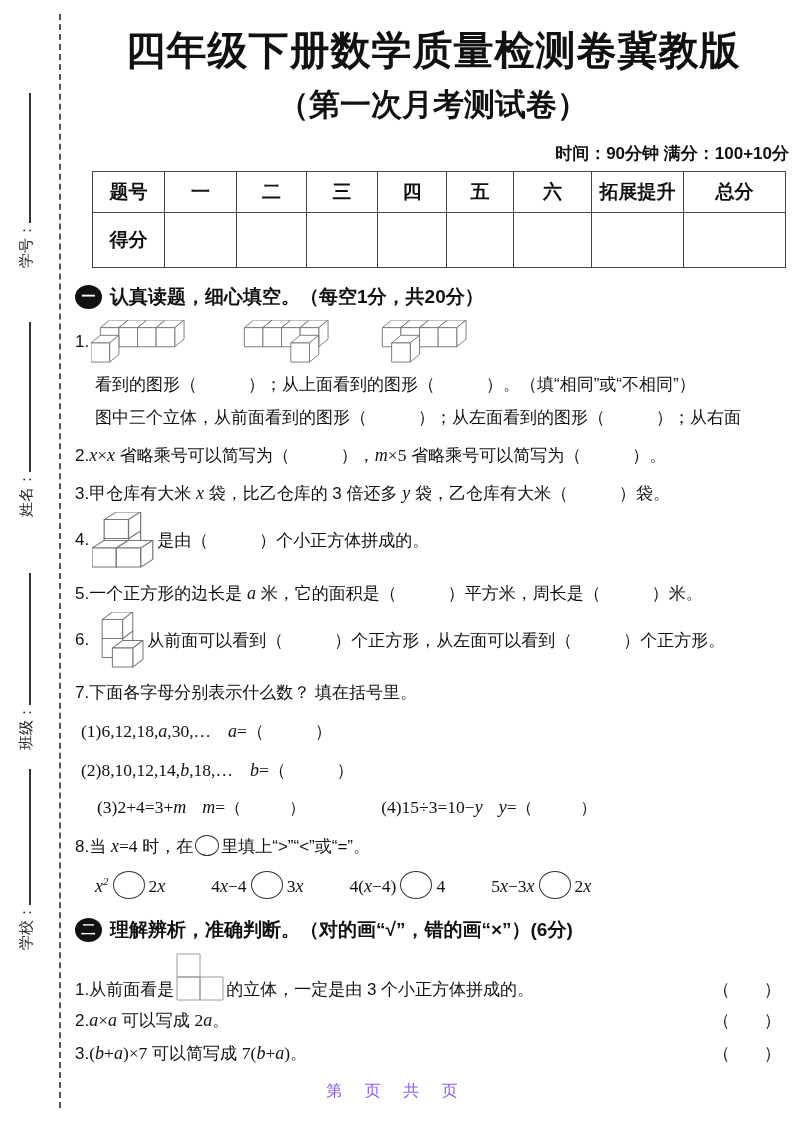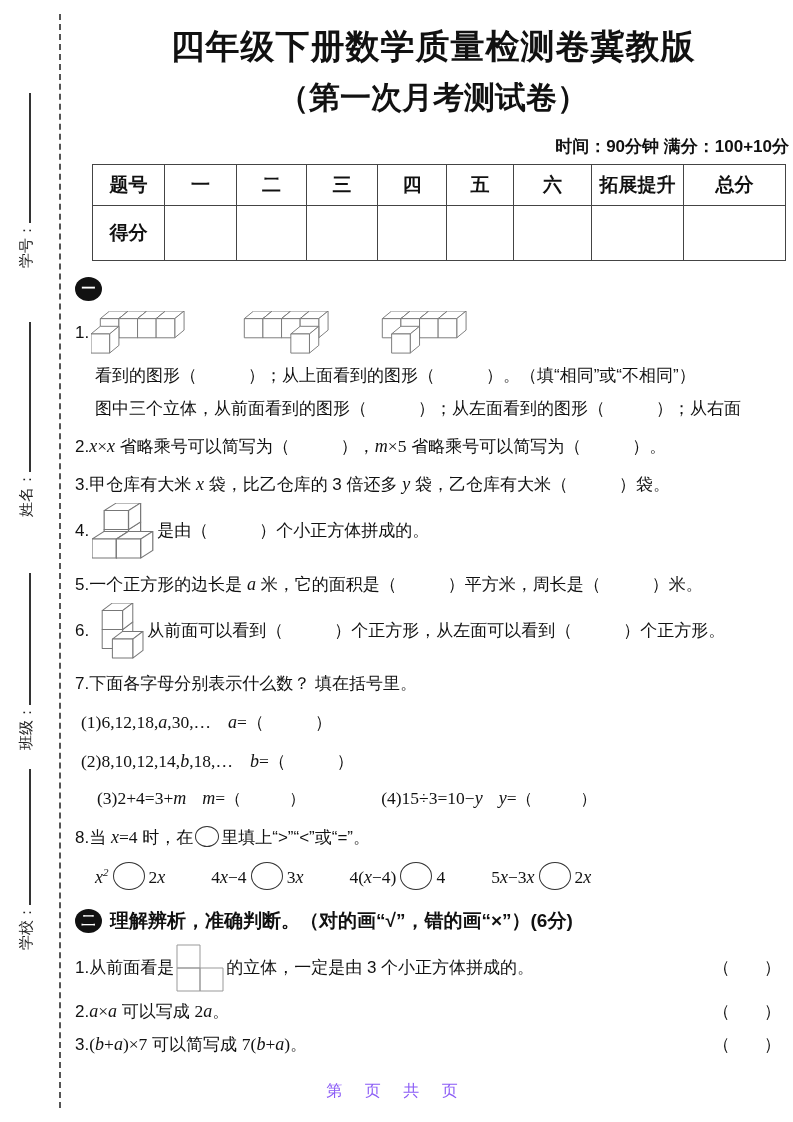--- a/index.html
+++ b/index.html
@@ -9,21 +9,21 @@
   .dash-line{position:absolute;left:59px;top:14px;height:1094px;width:0;border-left:2px dashed #555;}
   .side-field{position:absolute;left:16px;transform-origin:0 0;transform:rotate(-90deg);
               display:flex;align-items:baseline;font-size:15px;color:#222;white-space:nowrap;}
   .side-field .side-line{display:inline-block;border-bottom:2px solid #333;height:13px;}
   .sf1{top:268px;width:186px;} .sf1 .side-line{width:130px;}
   .sf2{top:517px;width:206px;} .sf2 .side-line{width:150px;}
   .sf3{top:750px;width:188px;} .sf3 .side-line{width:132px;}
   .sf4{top:950px;width:192px;} .sf4 .side-line{width:136px;}
   
   .content{position:absolute;left:75px;top:0;width:716px;}
-  .title{margin:26px 0 0;text-align:center;font-size:34px;font-weight:700;letter-spacing:1px;line-height:1.2;}
+  .title{margin:26px 0 0;text-align:center;font-size:40px;font-weight:700;letter-spacing:1px;line-height:1.2;}
   .subtitle{margin:10px 0 0;text-align:center;font-size:31px;font-weight:700;}
   .info{margin-top:16px;text-align:right;font-weight:700;font-size:17px;padding-right:2px;}
   table.score{border-collapse:collapse;margin:6px 0 0 17px;}
   table.score th,table.score td{border:1.6px solid #444;font-size:19px;font-weight:700;text-align:center;padding:0;}
   tr.hdr{height:41px;padding-left:37px;} tr.scr{height:55px;}
   .sec-header{display:flex;align-items:center;gap:8px;margin-top:16px;font-size:19px;font-weight:700;}
   .badge{flex:0 0 auto;width:27px;height:24px;background:#111;color:#fff;border-radius:50%;
          display:flex;align-items:center;justify-content:center;font-size:14px;font-weight:700;}
   p{margin:0;font-size:17px;line-height:24px;}
   .q-line{margin-top:13px;}
@@ -40,21 +40,21 @@
         vertical-align:-4px;margin:0 2px;}
   .figrow{display:flex;align-items:center;margin-top:10px;font-size:17px;}
   .figrow svg{display:block;}
   .f1a{margin-left:2px;} .f1b{margin-left:50px;} .f1c{margin-left:44px;}
   .qnum{flex:0 0 auto;}
   .rowfig{display:flex;align-items:center;font-size:17px;}
   .q4row{margin-top:6px;} .q6row{margin-top:6px;}
   .rowfig svg{margin:0 3px;}
   .exprrow{display:flex;align-items:center;margin-left:20px;margin-top:12px;font-size:17px;}
   .expr{white-space:nowrap;} .expr+.expr{margin-left:46px;}
-  .judge{display:flex;align-items:center;font-size:17px;}
+  .judge{display:flex;align-items:flex-end;font-size:17px;}
   .j1{margin-top:10px;} .j2{margin-top:8px;} .j3{margin-top:10px;}
   .judge svg{margin:0 2px;}
   .paren{margin-left:auto;margin-right:10px;}
   .footer{position:absolute;bottom:20px;left:0;width:100%;text-align:center;font-size:16px;letter-spacing:9px;color:#8b5cf6;}
   .cube{stroke:#777;stroke-width:1;fill:#fff;stroke-linejoin:round;}
   .flat{stroke:#999;stroke-width:1;fill:none;}
 </style>
 </head>
 <body>
 
@@ -117,20 +117,21 @@
         <td></td>
             <td></td>
         <td></td>
             <td></td>
       </tr>
     </tbody>
       </table>
 
     <div class="sec-header">
       <span class="badge">一</span>
+      <span>认真读题，细心填空。（每空1分，共20分）</span>
     </div>
 
     <div class="figrow">
       <span class="qnum">1.</span>
       <svg class="f1a" viewBox="0 0 101 46" width="94" height="44" preserveAspectRatio="none">
         <g class="cube">
             <path d="M10 8 l10 -8 h20 l-10 8 z"></path>
             <path d="M30 8 l10 -8 v20 l-10 8 z"></path>
             <path d="M10 8 h20 v20 h-20 z"></path>
           </g>

